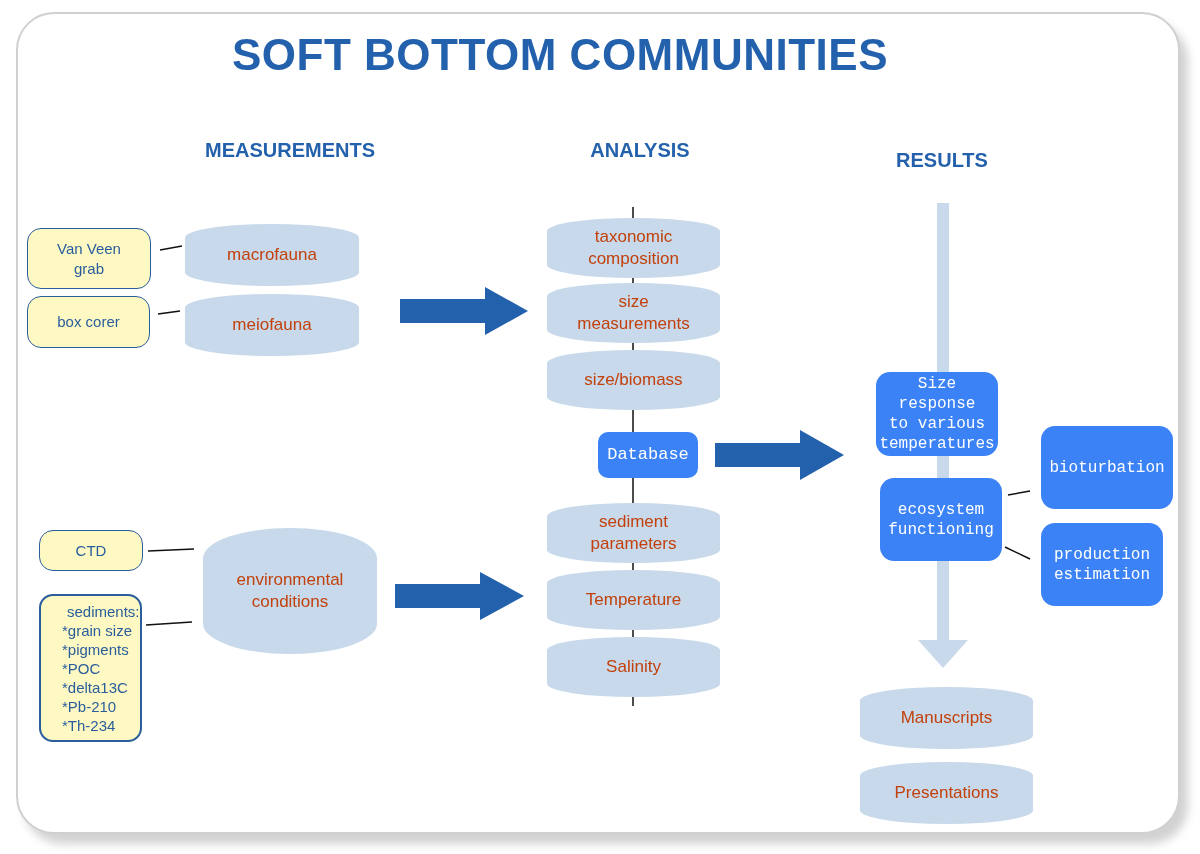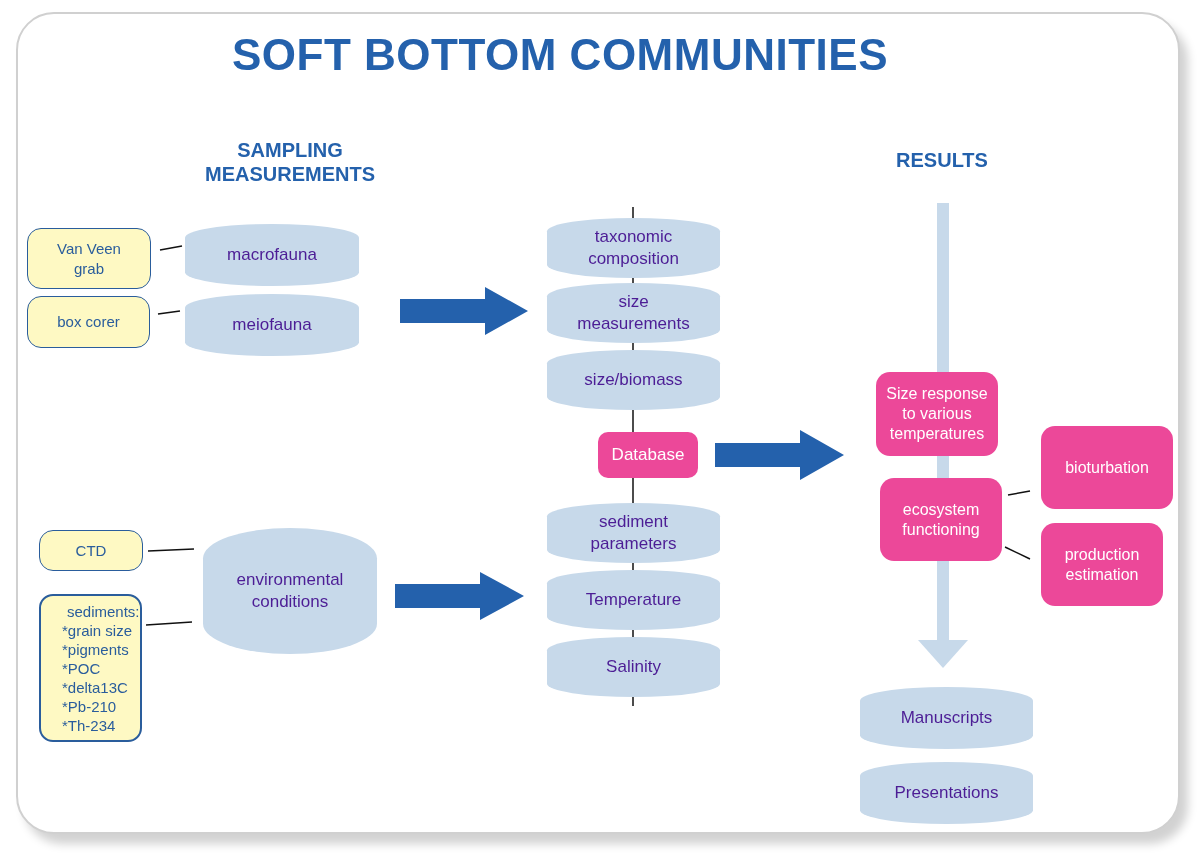--- a/index.html
+++ b/index.html
@@ -15,42 +15,42 @@
       left: 0; width: 1120px; top: 30px; text-align: center;
       font-size: 44px; font-weight: bold; color: #2461ac; letter-spacing: 0.5px;
     }
     .heading { font-size: 20px; font-weight: bold; color: #2461ac; text-align: center; line-height: 24px; }
     .outline-box {
       border: 1.5px solid #2a5d9c; border-radius: 14px; background: #fef9c3;
       color: #2a5d9c; font-size: 15px; display: flex; align-items: center; justify-content: center;
       text-align: center; line-height: 20px; box-sizing: border-box;
     }
     .cyl {
-      background: #c7d9ea; border-radius: 50% / 22%; color: #4c1d95; display: flex;
+      background: #c7d9ea; border-radius: 50% / 22%; color: #c2410c; display: flex;
       align-items: center; justify-content: center; text-align: center; font-size: 17px; line-height: 22px;
     }
     .dbox {
-      background: #ec4899; border-radius: 14px; color: #fff; display: flex;
-      align-items: center; justify-content: center; text-align: center; font-size: 16px; line-height: 20px;
+      background: #3b82f6; border-radius: 14px; color: #fff; display: flex;
+      align-items: center; justify-content: center; text-align: center; font-size: 16px; line-height: 20px; font-family: Liberation Mono, monospace;
     }
     svg.overlay { position: absolute; left: 0; top: 0; }
     .sed-list { font-size: 15px; line-height: 19px; color: #2a5d9c; text-align: left; padding-left: 21px; }
   </style>
 </head>
 <body>
 
 <div class="card"></div>
 
 <div class="abs title">SOFT BOTTOM COMMUNITIES</div>
 
 <div class="abs heading" style="left:170px; top:138px; width:240px;">
-  <div>SAMPLING</div>
   <div>MEASUREMENTS</div>
 </div>
 <div class="abs heading" style="left:540px; top:138px; width:200px;">
+  <div>ANALYSIS</div>
 </div>
 <div class="abs heading" style="left:842px; top:148px; width:200px;">RESULTS</div>
 
 <svg class="overlay" width="1200" height="854">
 
   <rect x="937" y="203" width="12" height="440" fill="#c7d9ea"></rect>
   <polygon points="918,640 968,640 943,668" fill="#c7d9ea"></polygon>
 
   <line x1="633" y1="207" x2="633" y2="706" stroke="#111" stroke-width="1.5"></line>
 

